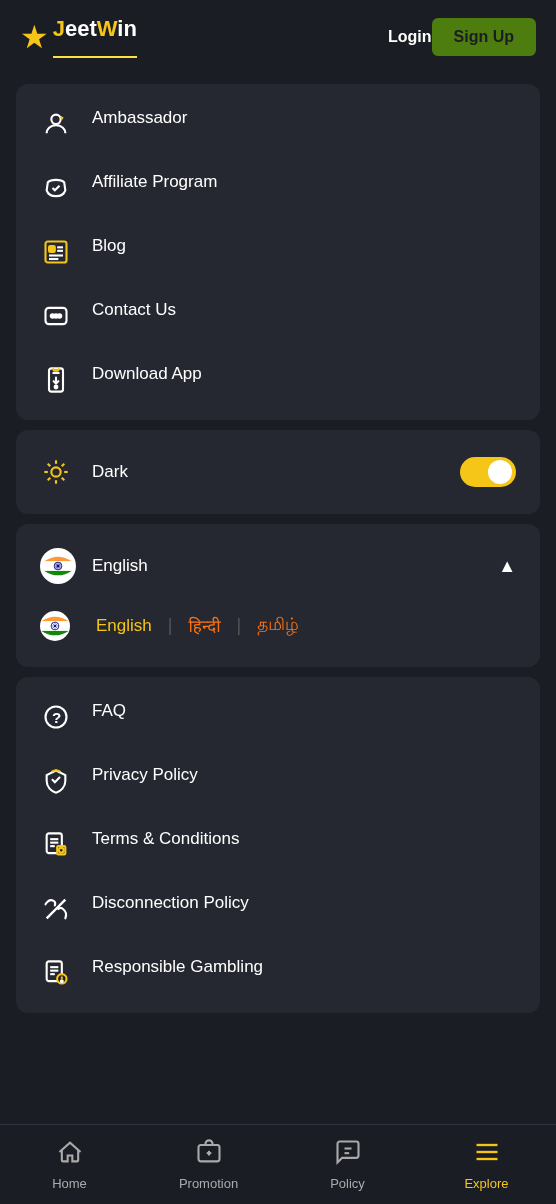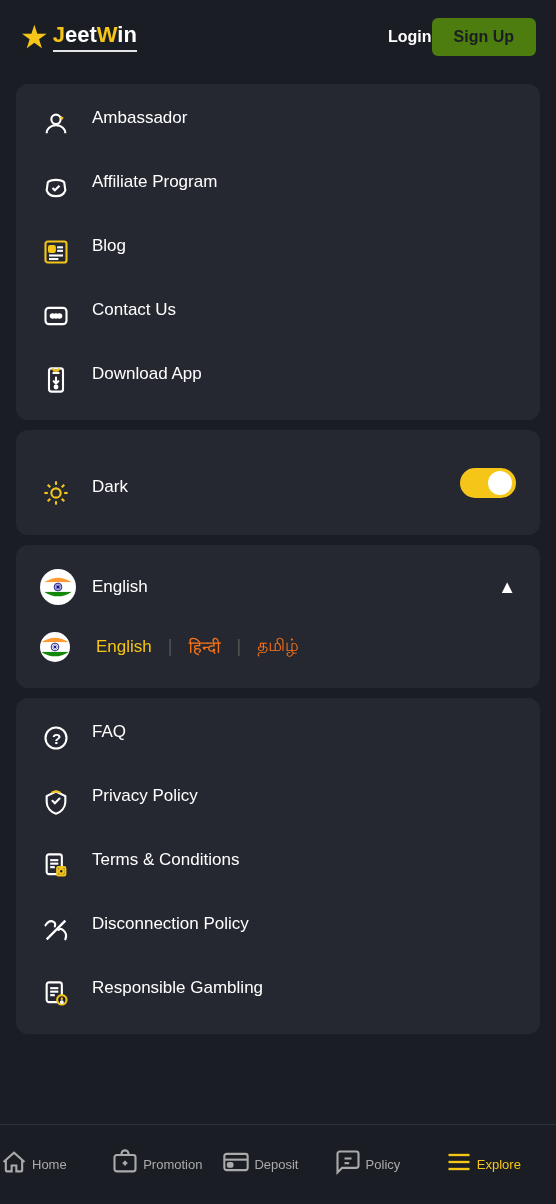--- a/index.html
+++ b/index.html
@@ -34,22 +34,22 @@
     }
     .logo-text {
       font-size: 22px;
       font-weight: bold;
       color: #fff;
     }
     .logo-text span {
       color: #f5c518;
     }
     .logo-underline {
-      border-bottom: 2px solid #e5e5e5;
-      padding-bottom: 2px;
+      border-bottom: 2px solid #fde047;
+      padding-bottom: 14px;
     }
     .header-buttons {
       display: flex;
       gap: 0;
       align-items: center;
     }
     .btn-login {
       background: transparent;
       border: none;
       color: #fff;
@@ -100,22 +100,22 @@
 
     
     .toggle-row {
       display: flex;
       align-items: center;
       justify-content: space-between;
       padding: 18px 24px;
     }
     .toggle-left {
       display: flex;
+      align-items: center;
       gap: 20px;
-      margin-top: 21px;
     }
     .toggle-switch {
       width: 56px;
       height: 30px;
       background: #f5c518;
       border-radius: 15px;
       position: relative;
       cursor: pointer;
     }
     .toggle-switch::after {
@@ -184,21 +184,21 @@
       width: 556px;
       height: 80px;
       background: #1a1d23;
       display: flex;
       align-items: center;
       justify-content: space-around;
       border-top: 1px solid #2e3240;
     }
     .nav-item {
       display: flex;
-      flex-direction: row;
+      flex-direction: column;
       align-items: center;
       gap: 4px;
       cursor: pointer;
       flex: 1;
     }
     .nav-icon {
       font-size: 24px;
       color: #aaa;
     }
     .nav-label {
@@ -467,30 +467,20 @@
       <svg width="26" height="26" viewBox="0 0 24 24" fill="none" stroke="#aaa" stroke-width="1.8">
         <rect x="3" y="6" width="18" height="14" rx="2"></rect>
         <path d="M9 6V5a3 3 0 016 0v1"></path>
         <line x1="12" y1="11" x2="12" y2="15"></line>
         <line x1="10" y1="13" x2="14" y2="13"></line>
       </svg>
     </span>
     <span class="nav-label">Promotion</span>
   </div>
 
-  <div class="nav-item">
-    <span class="nav-icon">
-      <svg width="26" height="26" viewBox="0 0 24 24" fill="none" stroke="#aaa" stroke-width="1.8">
-        <rect x="2" y="5" width="20" height="14" rx="2"></rect>
-        <line x1="2" y1="10" x2="22" y2="10"></line>
-        <rect x="5" y="13" width="4" height="3" rx="1" fill="#aaa"></rect>
-      </svg>
-    </span>
-    <span class="nav-label">Deposit</span>
-  </div>
 
   <div class="nav-item">
     <span class="nav-icon">
       <svg width="26" height="26" viewBox="0 0 24 24" fill="none" stroke="#aaa" stroke-width="1.8">
         <path d="M21 15a2 2 0 01-2 2H7l-4 4V5a2 2 0 012-2h14a2 2 0 012 2z"></path>
         <line x1="9" y1="9" x2="15" y2="9"></line>
         <line x1="9" y1="13" x2="13" y2="13"></line>
       </svg>
     </span>
     <span class="nav-label">Policy</span>

